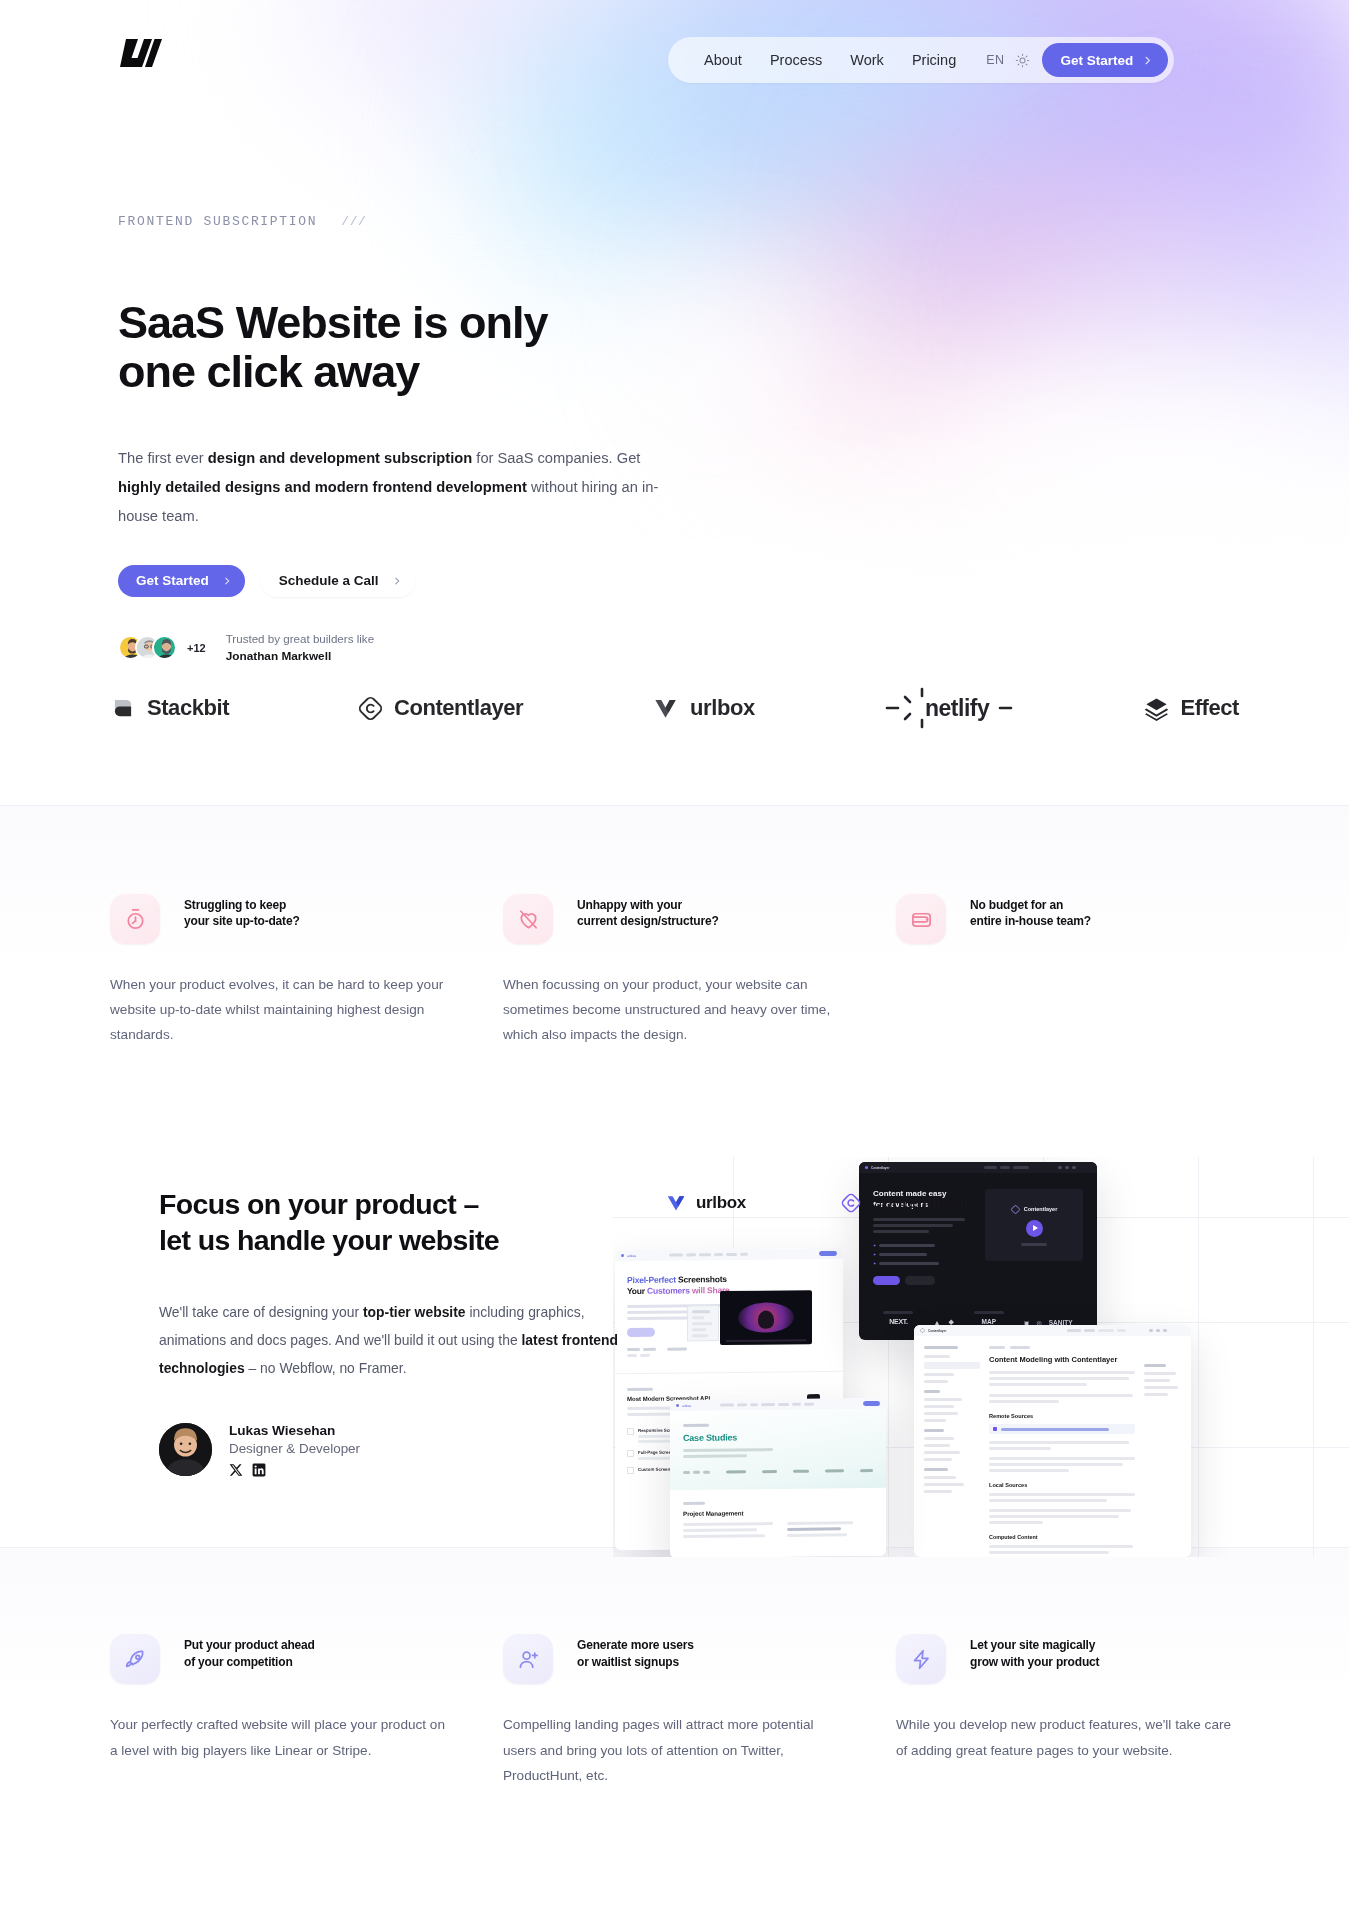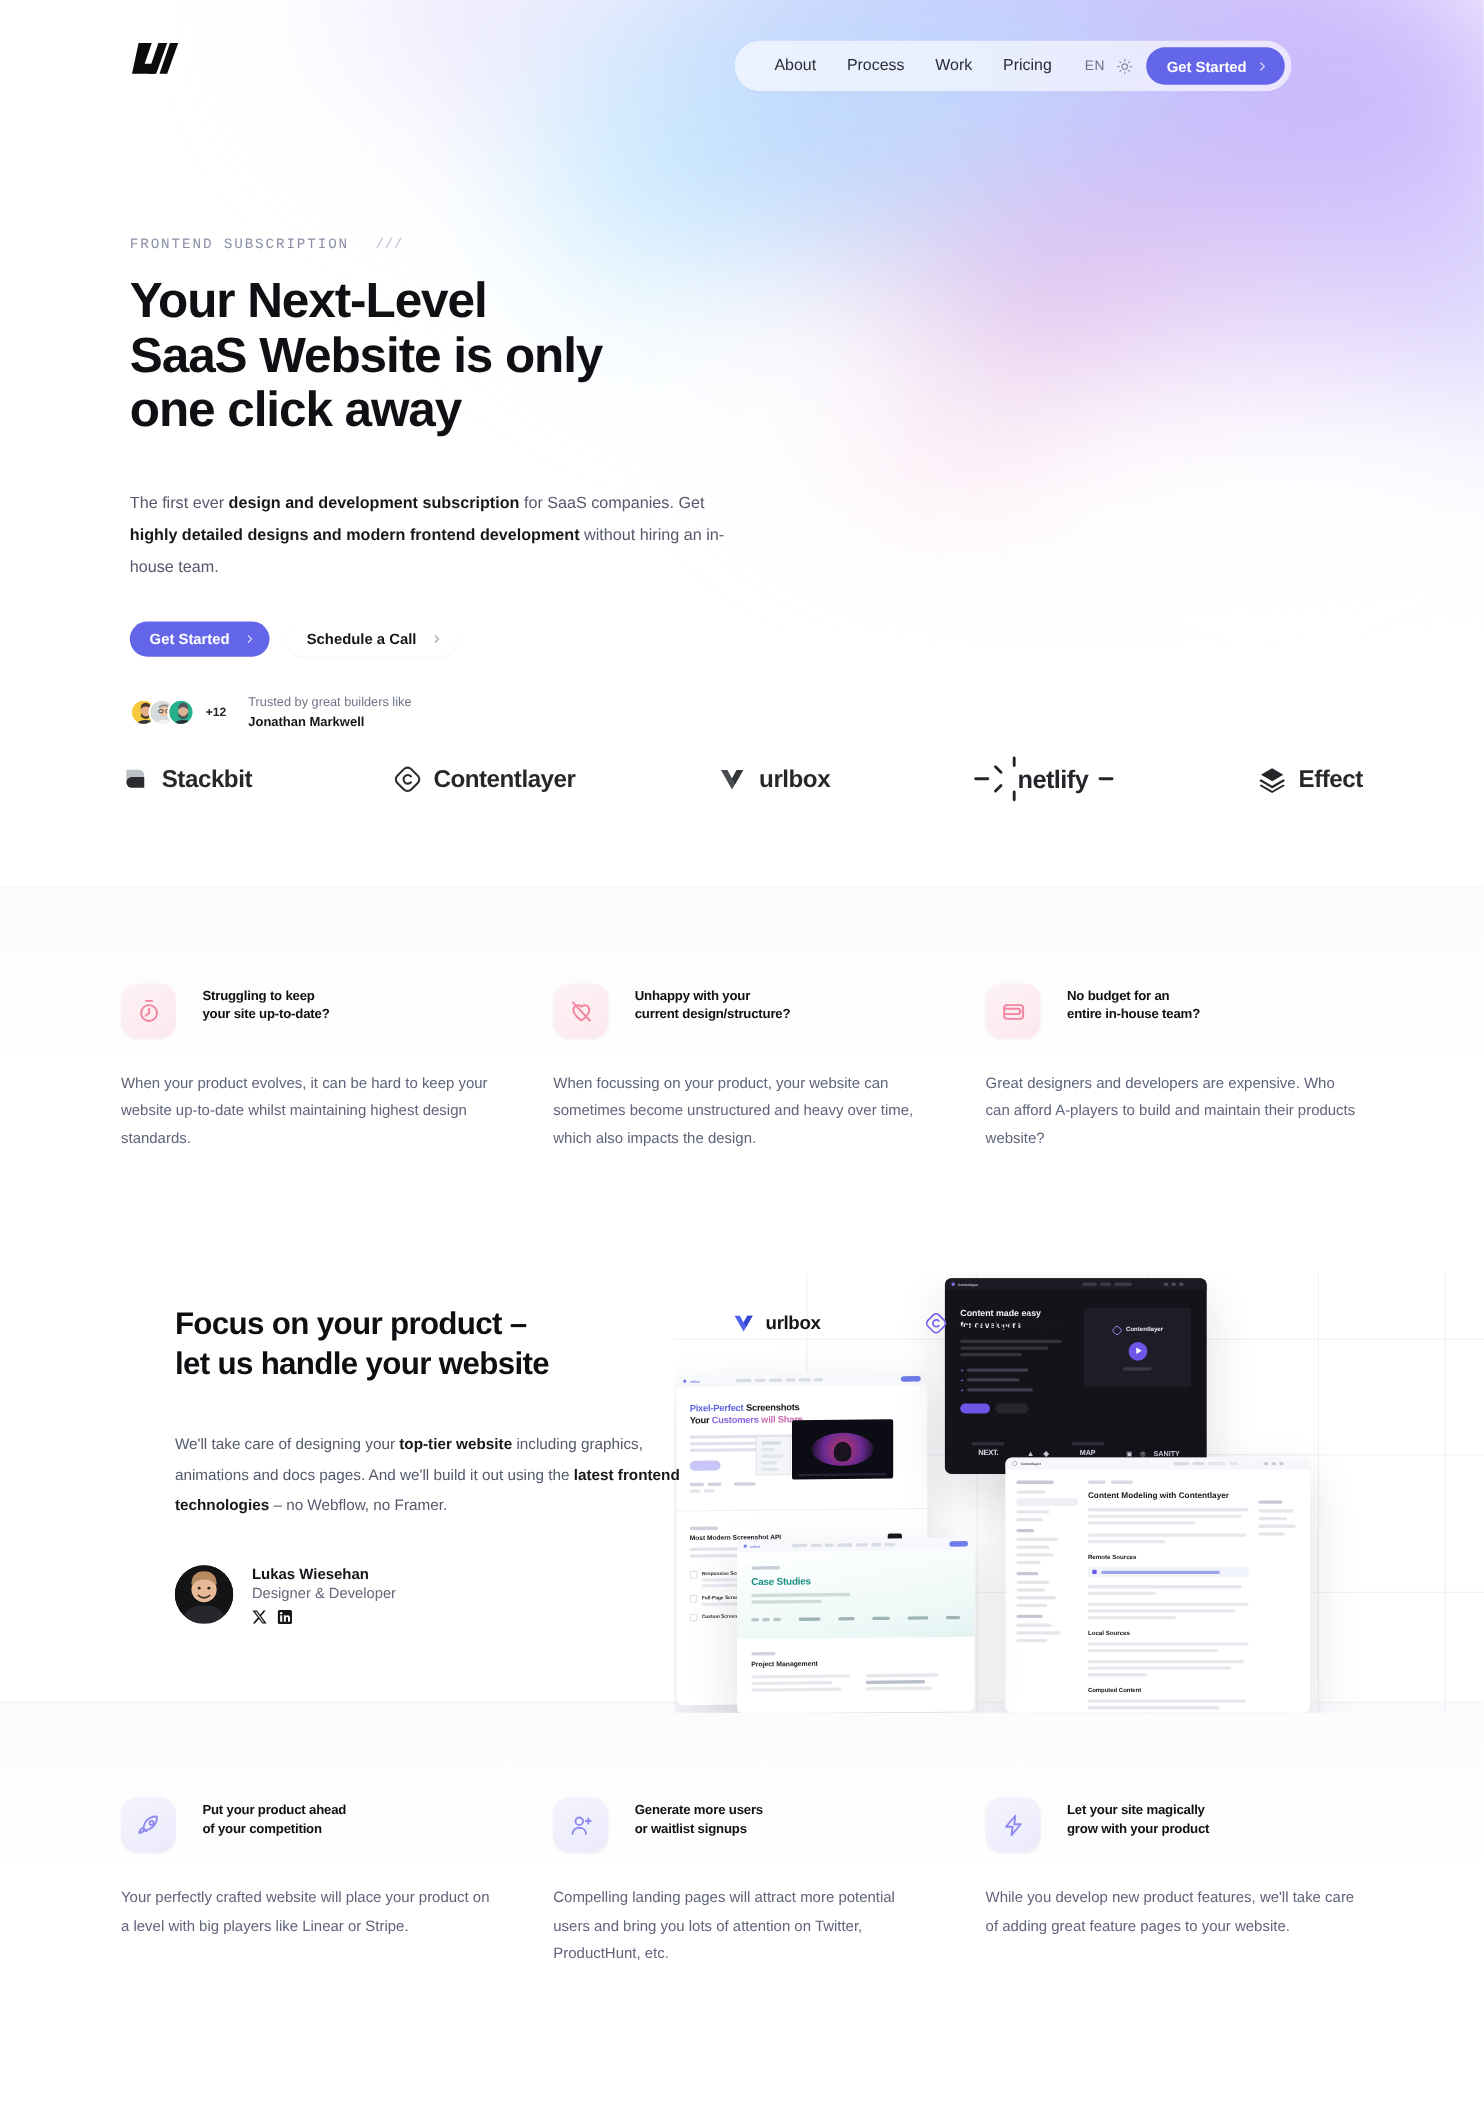--- a/index.html
+++ b/index.html
@@ -249,21 +249,21 @@
     </div>
   </nav>
 
   <div class="hero-inner">
     <div class="eyebrow">
       <span>FRONTEND SUBSCRIPTION</span>
       <span class="slashes">///</span>
     </div>
 
     <h1 class="hero-title">
-      <span>Your Next-Level</span><br>
+      <br>
       <span>SaaS Website is only</span><br>
       <span>one click away</span>
     </h1>
 
     <p class="hero-body">
       <span>The first ever </span><b>design and development subscription</b><span> for SaaS companies. Get </span><b>highly detailed designs and modern frontend development</b><span> without hiring an in-house team.</span>
     </p>
 
     <div class="hero-cta">
       <button class="btn-lg primary">
@@ -414,21 +414,20 @@
             <rect x="3" y="6" width="18" height="13" rx="3"></rect>
             <path d="M3 9.5h13a2.5 2.5 0 0 1 0 5H3"></path>
             <circle cx="17.4" cy="12" r="0.9" fill="#f2849f" stroke="none"></circle>
           </svg>
         </span>
         <div class="card-title">
           <span>No budget for an</span><br>
           <span>entire in-house team?</span>
         </div>
       </div>
-      <p class="card-body">Great designers and developers are expensive. Who can afford A-players to build and maintain their products website?</p>
     </div>
   </div>
 </section>
 
 <section class="band" style="padding-bottom:0;">
   <div class="showcase">
 
     <div class="sc-left">
       <h2 class="sec-title">
         <span>Focus on your product –</span><br>

